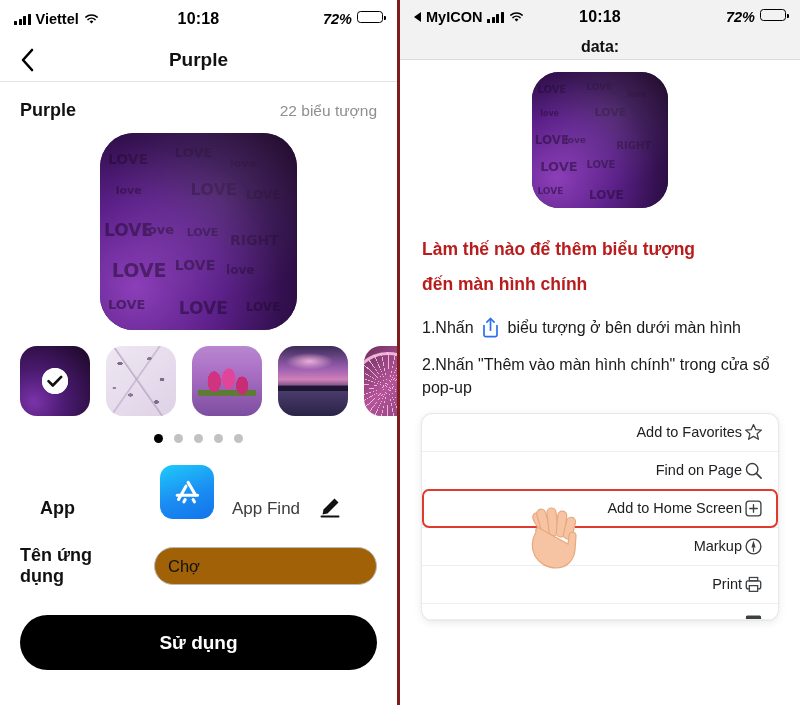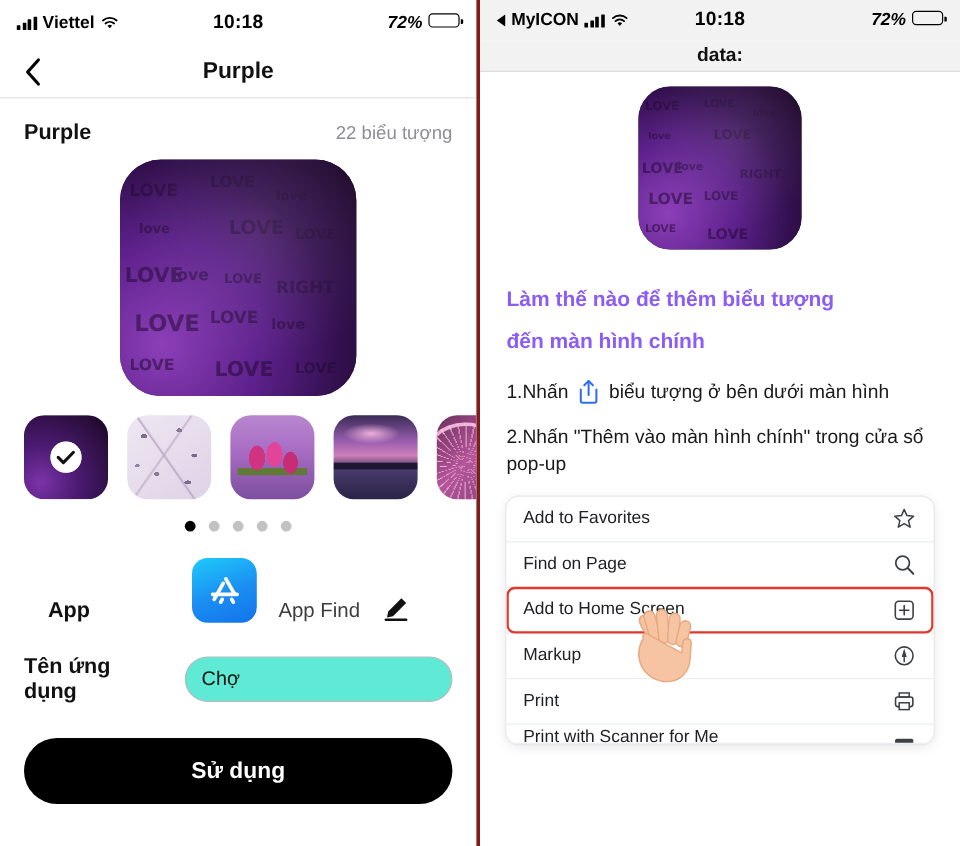--- a/index.html
+++ b/index.html
@@ -132,53 +132,53 @@
     background: linear-gradient(160deg,#1ecbfb 0%, #1b8df2 55%, #1273ea 100%);
     display: flex; align-items: center; justify-content: center; flex: 0 0 auto;
   }
   .app-name { font-size: 17px; color: #3d3d3d; margin-left: 18px; }
   .pencil { margin-left: 18px; width: 24px; height: 24px; }
 
   .row-name { display: flex; align-items: center; padding: 22px 20px 0 20px; }
   .name-input {
     flex: 1; height: 38px; border: 1.4px solid #b9b9b9; border-radius: 19px;
     display: flex; align-items: center; padding: 0 13px;
-    font-size: 16.5px; color: #111; margin-left: 14px; background: #5eead4;
+    font-size: 16.5px; color: #111; margin-left: 14px; background: #a16207;
   }
 
   .use-btn {
     margin: 28px 20px 0 20px; height: 55px; border-radius: 28px;
     background: #000; color: #fff; display: flex; align-items: center;
     justify-content: center; font-size: 19px; font-weight: bold;
   }
 
   
   .phone-right {
     width: 403px; height: 705px; background: #ffffff;
     position: relative; overflow: hidden; border-left: 3px solid #7f1d1d;
   }
   .statusbar-r { background: #f2f2f2; padding: 0 14px; height: 34px; }
   .back-tri { width: 0; height: 0; border-top: 5px solid transparent; border-bottom: 5px solid transparent; border-right: 7px solid #000; }
   .urlbar { background: #f2f2f2; height: 26px; display: flex; align-items: center; justify-content: center; font-size: 16px; font-weight: bold; color: #111; border-bottom: 1px solid #dcdcdc;}
 
   .hero-r-wrap { display: flex; justify-content: center; padding: 12px 0 0 0; }
   .hero-r { width: 136px; height: 136px; border-radius: 27px; overflow: hidden; position: relative; background:#2b0b3a; }
 
-  .howto-title { padding: 24px 22px 0 22px; font-size: 17.5px; font-weight: bold; color: #8b5cf6; line-height: 2.0; }
+  .howto-title { padding: 24px 22px 0 22px; font-size: 17.5px; font-weight: bold; color: #b91c1c; line-height: 2.0; }
   .steps { padding: 14px 22px 0 22px; }
   .step { font-size: 16px; color: #1a1a1a; line-height: 1.45; margin-bottom: 14px; }
   .share-ico { display: inline-block; vertical-align: -5px; width: 19px; height: 21px; margin: 0 3px; }
 
   .sheet {
     margin: 10px 22px 0 22px; background: #fff; border-radius: 10px;
     box-shadow: 0 0 0 1px #e8e8e8, 0 2px 10px rgba(0,0,0,.10);
     overflow: hidden; position: relative;
   }
   .sheet-row {
-    height: 38px; display: flex; align-items: center; justify-content: space-between;
+    height: 38px; display: flex; align-items: center; justify-content: flex-end;
     padding: 0 14px; border-bottom: 1px solid #eceff1; font-size: 14.5px; color: #202124;
     position: relative;
   }
   .sheet-row:last-child { border-bottom: none; }
   .sheet-row .ri { width: 22px; height: 22px; display: flex; align-items: center; justify-content: center; }
   .sheet-row.clipped { height: 16px; overflow: hidden; align-items: flex-start; padding-top: 2px; }
   .highlight-box {
     position: absolute; left: 0; right: 0; border: 2.5px solid #e03a2f; border-radius: 7px;
     pointer-events: none;
   }
@@ -443,21 +443,20 @@
         <span>Print</span>
         <span class="ri">
           <svg width="19" height="19" viewBox="0 0 20 20">
               <rect x="2.4" y="6.2" width="15.2" height="8.4" rx="2" stroke="#3c4043" stroke-width="1.4" fill="none"></rect>
               <rect x="5.6" y="2.6" width="8.8" height="3.6" stroke="#3c4043" stroke-width="1.3" fill="none"></rect>
               <rect x="5.6" y="11.2" width="8.8" height="6" stroke="#3c4043" stroke-width="1.3" fill="#fff"></rect>
             </svg>
         </span>
       </div>
       <div class="sheet-row clipped">
-        <span>Print with Scanner for Me</span>
         <span class="ri">
           <svg width="19" height="19" viewBox="0 0 20 20">
               <rect x="2" y="9" width="16" height="6" rx="1.6" fill="#3c4043"></rect>
             </svg>
         </span>
       </div>
 
       <div class="highlight-box" style="top:75px;height:39px;"></div>
 
       <svg class="hand" style="left:93px;top:88px;" viewBox="0 0 72 74">

